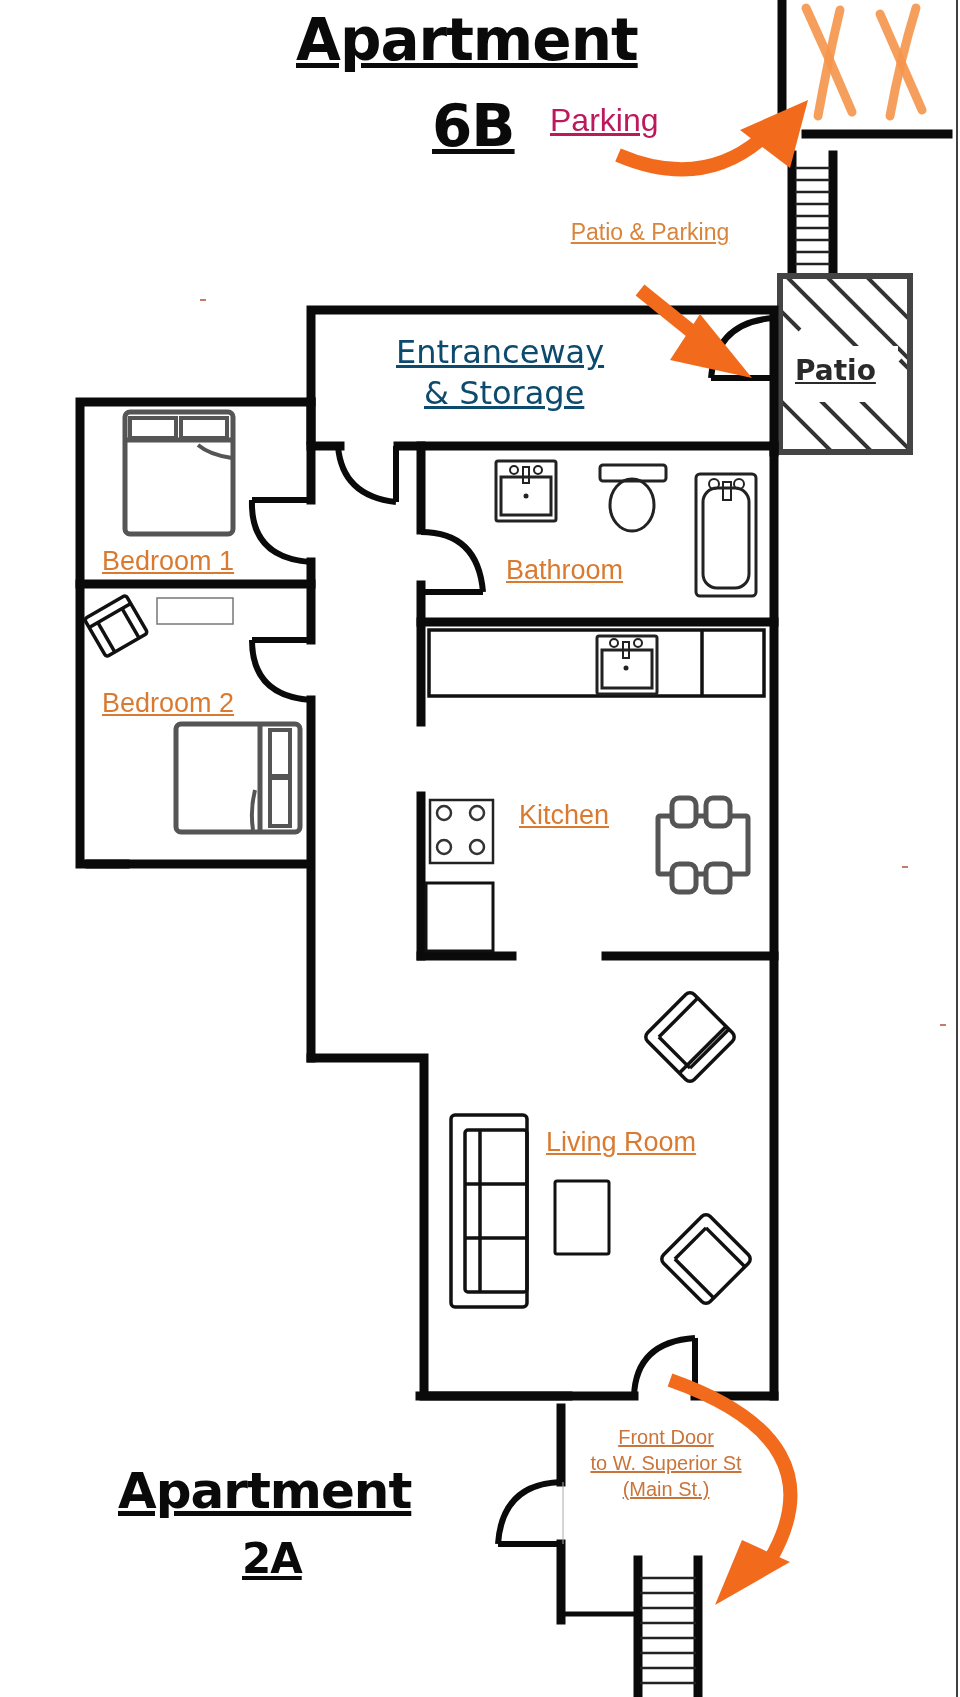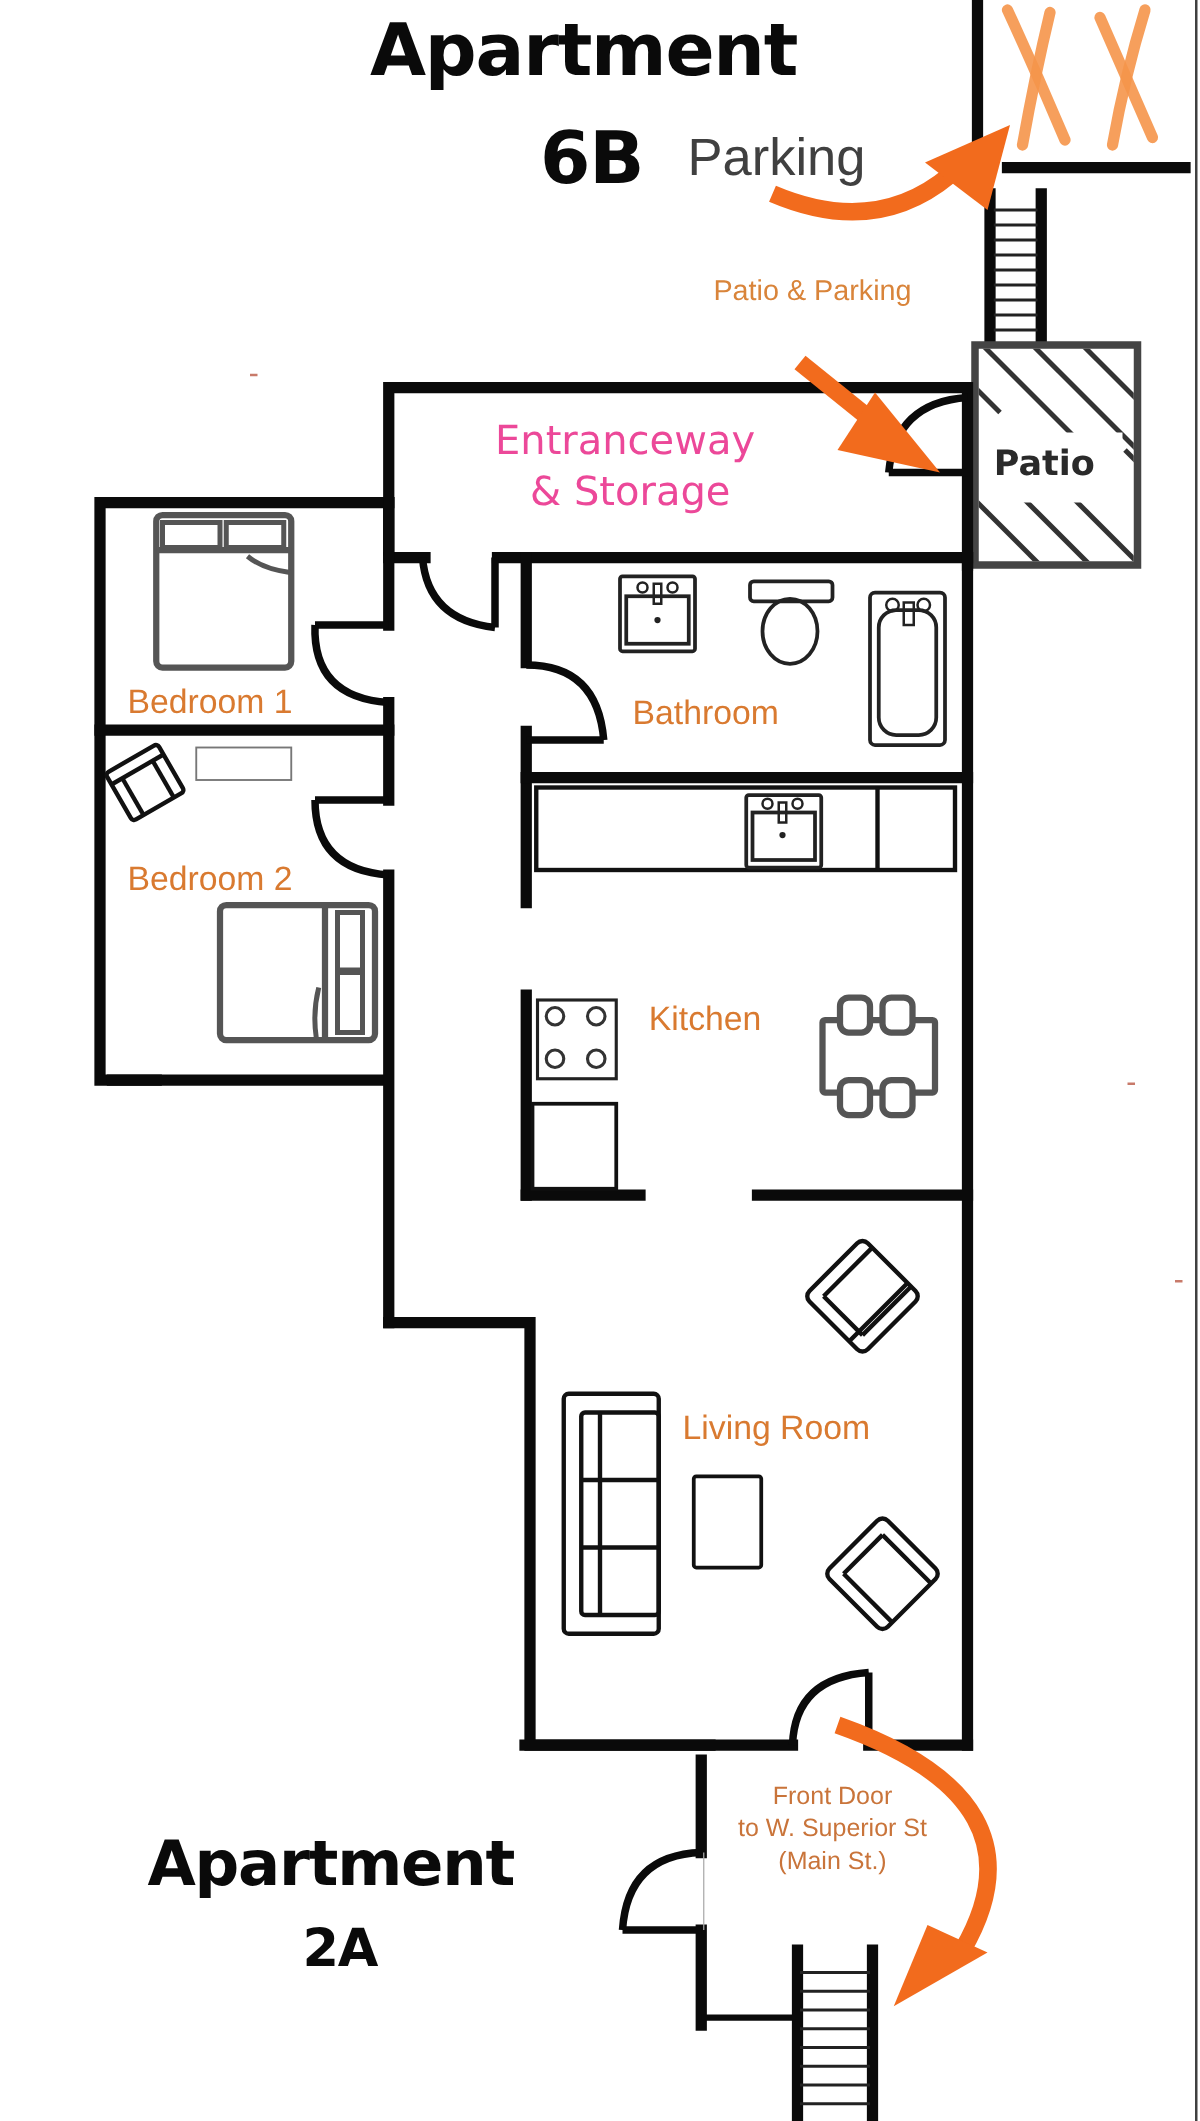--- a/index.html
+++ b/index.html
@@ -10,24 +10,24 @@
   .door { stroke: #0a0a0a; stroke-width: 6; fill: none; }
   .furn { stroke: #555; stroke-width: 5; fill: none; stroke-linejoin: round; }
   .furn-b { stroke: #111; stroke-width: 3.5; fill: none; stroke-linejoin: round; }
   .fixture { stroke: #222; stroke-width: 3; fill: none; }
   .stairs { stroke: #222; stroke-width: 2.5; }
   .arrow { fill: none; stroke: #f26b1d; stroke-width: 14; stroke-linecap: butt; }
   .arrow-head { fill: #f26b1d; }
   .xmark { stroke: #f5954a; stroke-width: 9; fill: none; stroke-linecap: round; opacity: 0.9; }
   .hatch { stroke: #333; stroke-width: 4; }
 
-  .lbl { position: absolute; white-space: nowrap; }
+  .lbl { position: absolute; white-space: nowrap; text-decoration: underline; }
   .title { font-family: "DejaVu Sans", sans-serif; font-weight: bold; color: #0a0a0a; letter-spacing: -1px; }
   .room { font-family: "Liberation Sans", sans-serif; color: #d97a30; font-size: 27px; }
-  .room-lg { font-family: "DejaVu Sans", sans-serif; color: #ec4899; font-size: 32px; }
+  .room-lg { font-family: "DejaVu Sans", sans-serif; color: #0c4a6e; font-size: 32px; }
   .note { font-family: "Liberation Sans", sans-serif; color: #d9843a; font-size: 23px; text-align: center; line-height: 1.3; }
   .note-sm { font-family: "Liberation Sans", sans-serif; color: #c9743a; font-size: 20px; text-align: center; line-height: 1.3; }
   .patio { font-family: "DejaVu Sans", sans-serif; font-weight: bold; color: #2a2a2a; font-size: 28px; }
 </style>
 </head>
 <body>
 
 <svg id="plan" viewBox="0 0 960 1697" xmlns="http://www.w3.org/2000/svg">
 
   <g>
@@ -262,21 +262,21 @@
     <polygon class="arrow-head" points="715,1605 790,1562 742,1540"></polygon>
   </g>
 
   <line x1="200" y1="300" x2="206" y2="300" stroke="#c87a6a" stroke-width="2"></line>
   <line x1="902" y1="867" x2="908" y2="867" stroke="#c87a6a" stroke-width="2"></line>
   <line x1="940" y1="1025" x2="946" y2="1025" stroke="#c87a6a" stroke-width="2"></line>
 </svg>
 
 <div class="lbl title" style="left:296px; top:6px; font-size:58px;">Apartment</div>
 <div class="lbl title" style="left:432px; top:92px; font-size:58px;">6B</div>
-<div class="lbl room" style="left:550px; top:102px; font-size:42px; color:#404040;">Parking</div>
+<div class="lbl room" style="left:550px; top:102px; font-size:32px; color:#be185d;">Parking</div>
 
 <div class="lbl note" style="left:540px; top:218px; width:220px;">
   <div>Patio &amp; Parking</div>
 </div>
 
 <div class="lbl room-lg" style="left:396px; top:333px;">Entranceway</div>
 <div class="lbl room-lg" style="left:424px; top:374px;">&amp; Storage</div>
 
 <div class="lbl patio" style="left:795px; top:354px;">Patio</div>
 

